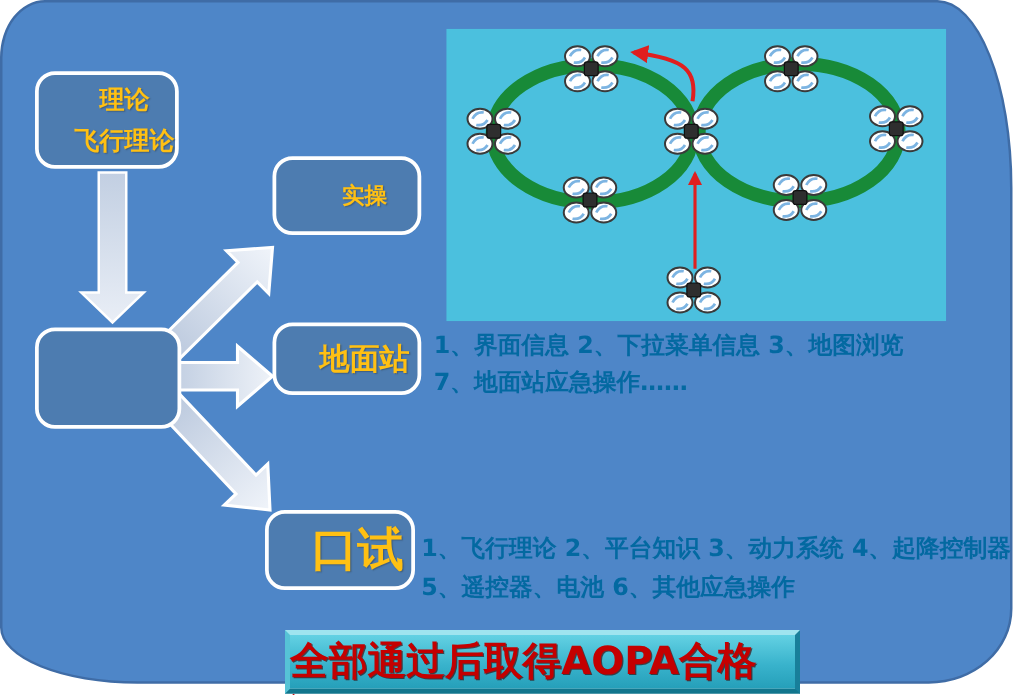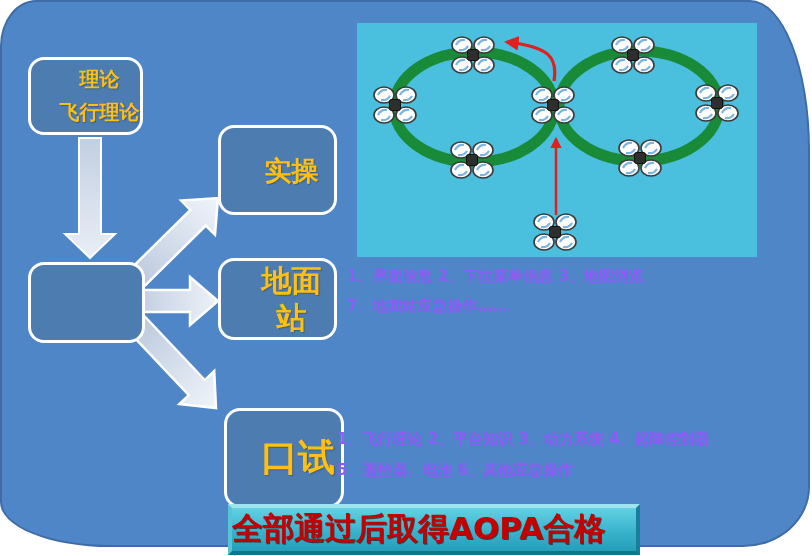--- a/index.html
+++ b/index.html
@@ -16,26 +16,26 @@
   .node{
     position:absolute;z-index:2;box-sizing:border-box;
     background:#4d7cb0;border:3px solid #ffffff;border-radius:16px;
     display:flex;flex-direction:column;align-items:center;justify-content:center;
     color:#ffc013;font-weight:bold;text-align:center;
     text-shadow:1px 1px 1px rgba(40,40,40,.35);
     padding-left:28px;
   }
   .node-theory{left:28px;top:57px;width:115px;height:78px;font-size:20px;line-height:33px;}
   .node-practice{left:28px;top:262px;width:117px;height:81px;font-size:27px;line-height:37px;}
-  .node-flight{left:218px;top:125px;width:119px;height:90px;font-size:27px;line-height:37px;}
-  .node-ground{left:218px;top:258px;width:119px;height:82px;font-size:30px;line-height:37px;}
-  .node-oral{left:224px;top:408px;width:120px;height:100px;font-size:37px;line-height:40px;}
+  .node-flight{left:218px;top:125px;width:119px;height:63px;font-size:18px;line-height:37px;}
+  .node-ground{left:218px;top:258px;width:119px;height:58px;font-size:24px;line-height:37px;}
+  .node-oral{left:212px;top:408px;width:120px;height:64px;font-size:37px;line-height:40px;}
   .flight{position:absolute;left:357px;top:23px;width:400px;height:234px;z-index:2;}
   .notes{
-    position:absolute;z-index:2;color:#8b5cf6;font-weight:bold;font-size:15px;line-height:30px;
+    position:absolute;z-index:2;color:#0369a1;font-weight:bold;font-size:19px;line-height:30px;
     white-space:nowrap;
   }
   .notes-ground{left:347px;top:261px;width:465px;}
   .notes-oral{left:337px;top:424px;width:478px;line-height:31px;}
   .banner{
     position:absolute;left:228px;top:504px;width:412px;height:51px;z-index:3;box-sizing:border-box;
     border:4px solid;border-color:#9fe4ef #187f9a #11768d #56c3d6;
     background:linear-gradient(180deg,#63d1e3 0%,#39b3cc 55%,#259fb9 100%);
     display:flex;align-items:flex-start;justify-content:center;
     color:#c40000;font-weight:bold;font-size:31px;

